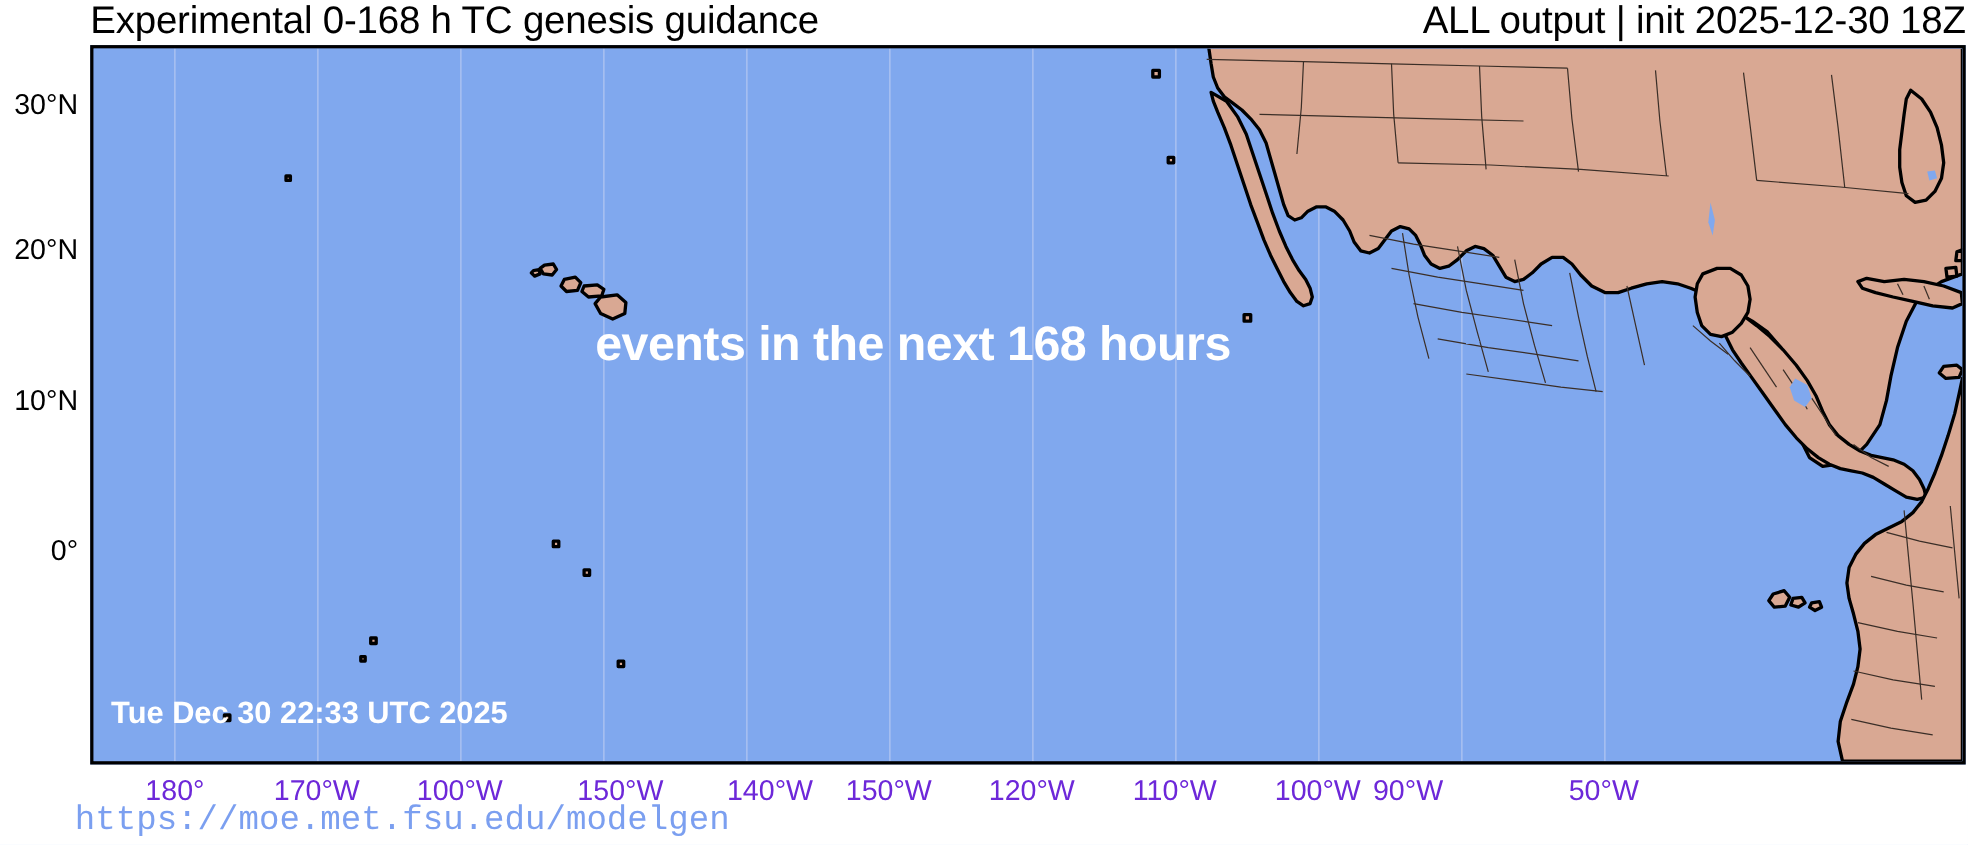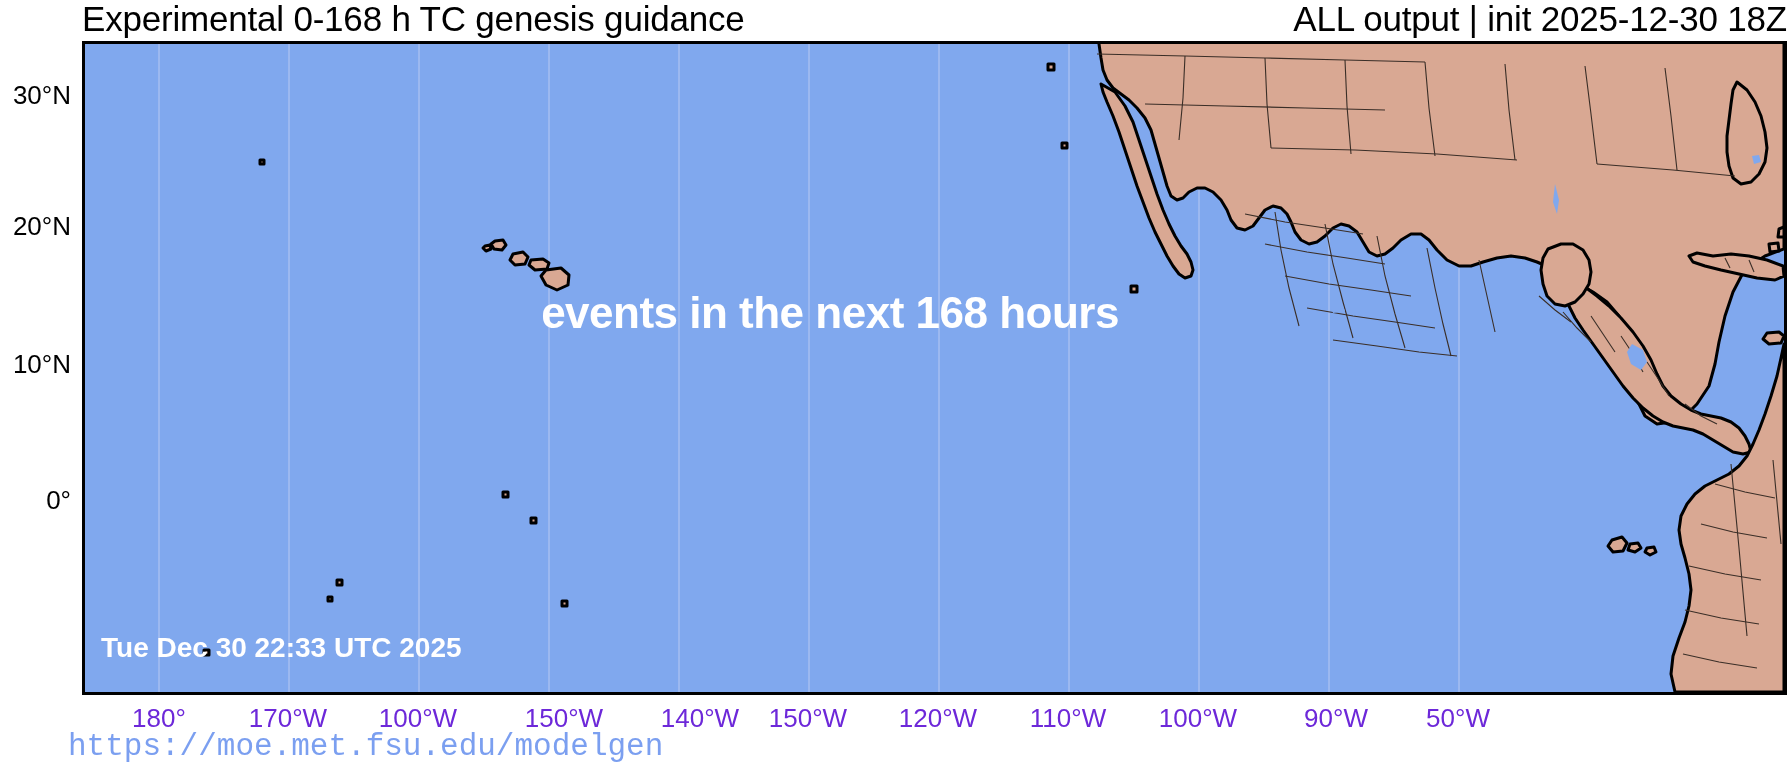--- a/index.html
+++ b/index.html
@@ -154,21 +154,21 @@
 
   <div class="xlabel" style="left:159px;">180°</div>
   <div class="xlabel" style="left:288px;">170°W</div>
   <div class="xlabel" style="left:418px;">100°W</div>
   <div class="xlabel" style="left:564px;">150°W</div>
   <div class="xlabel" style="left:700px;">140°W</div>
   <div class="xlabel" style="left:808px;">150°W</div>
   <div class="xlabel" style="left:938px;">120°W</div>
   <div class="xlabel" style="left:1068px;">110°W</div>
   <div class="xlabel" style="left:1198px;">100°W</div>
-  <div class="xlabel" style="left:1336px;">90°W</div>
+  <div class="xlabel" style="left:1280px;">90°W</div>
   <div class="xlabel" style="left:1458px;">50°W</div>
 
   <div class="plot">
 
     <svg width="1699" height="648" viewBox="0 0 1699 648">
 
       <rect x="0" y="0" width="1699" height="648" fill="#80a8ee"></rect>
 
       <g>
         <line class="gridline" x1="74" y1="0" x2="74" y2="648"></line>

